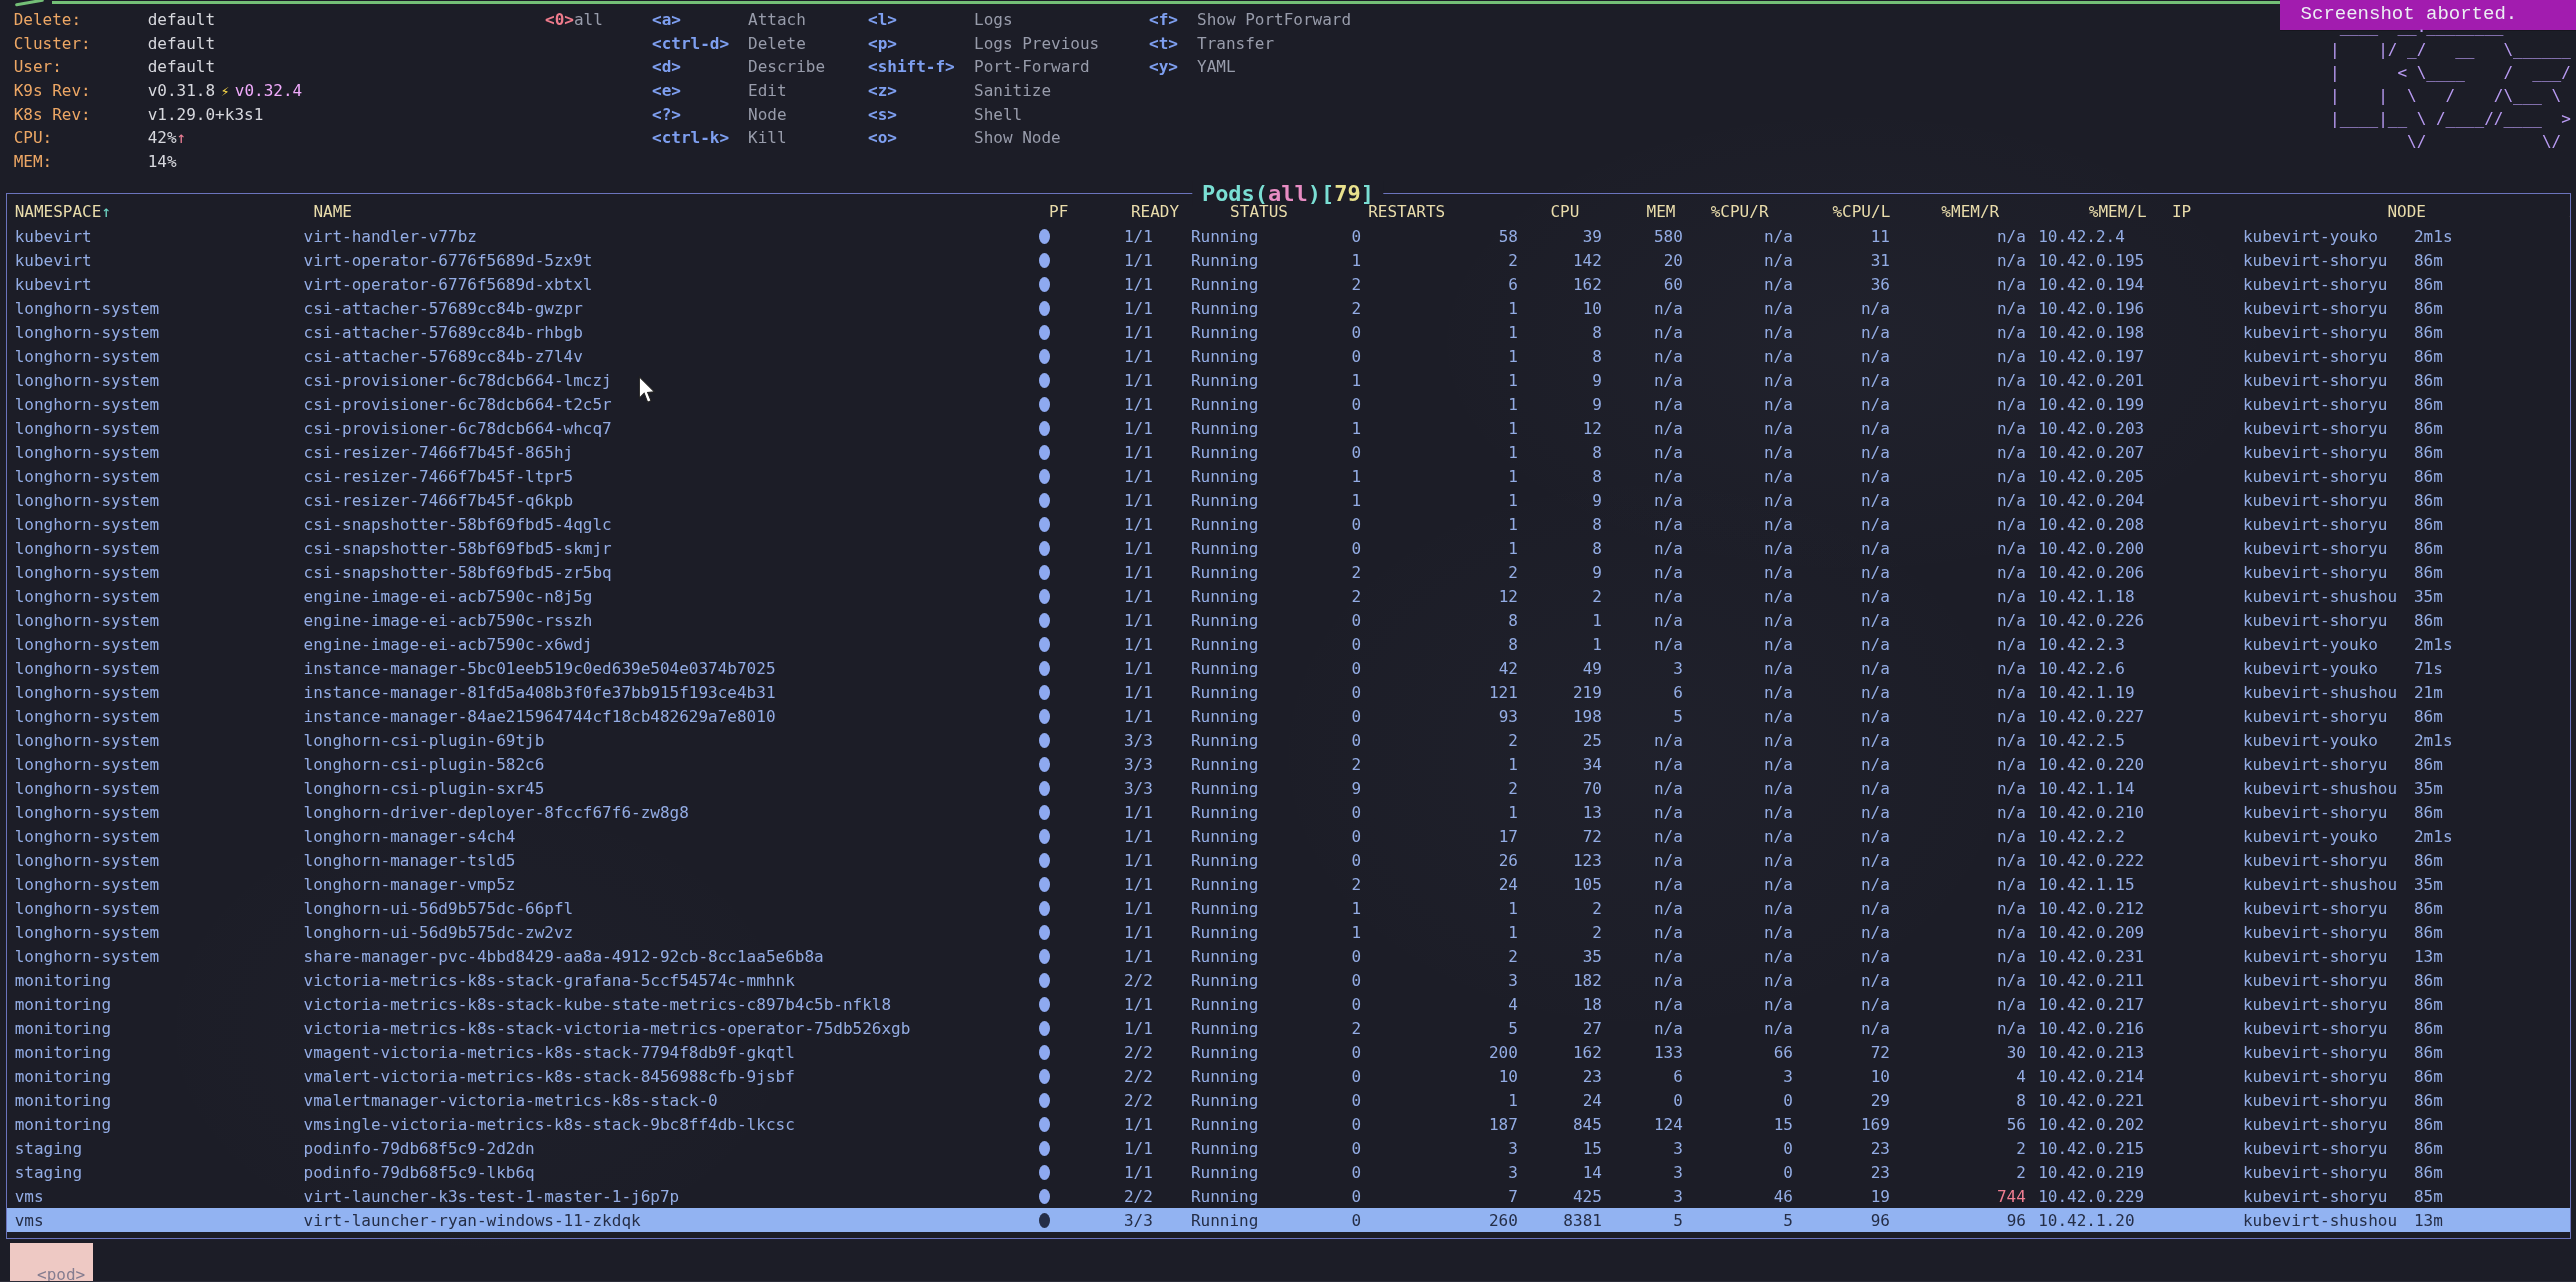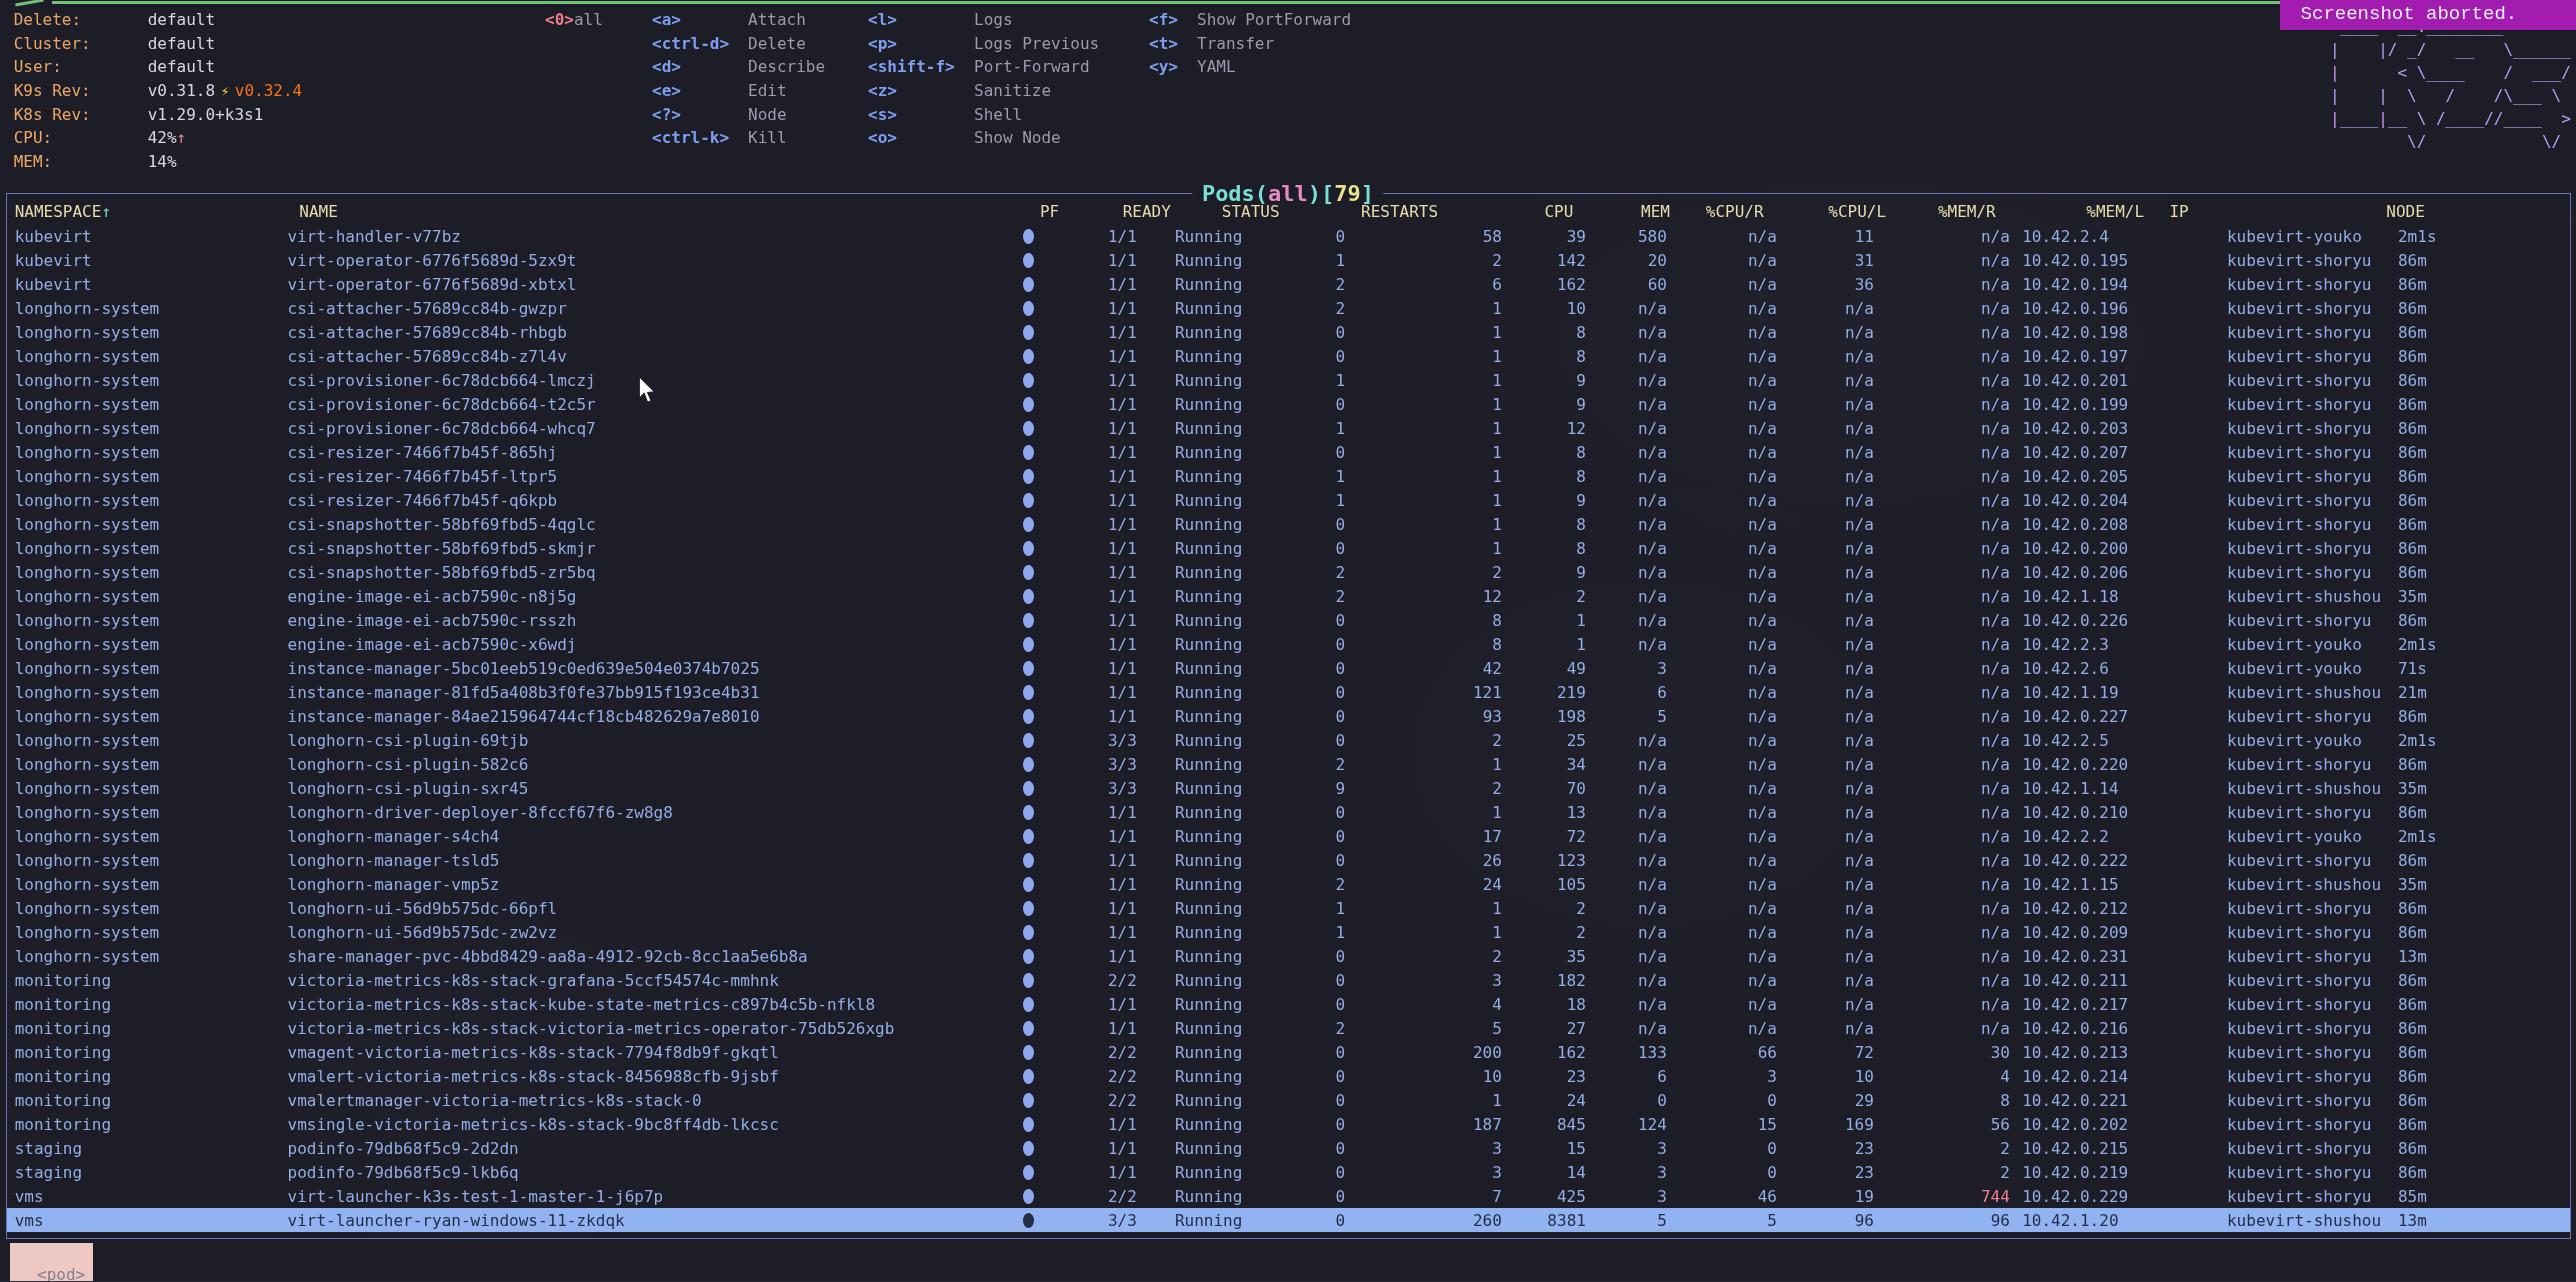--- a/index.html
+++ b/index.html
@@ -22,21 +22,21 @@
     background:#a21caf;border-bottom:0.7px solid #16161e;
     color:#eceff4;font-family:Liberation Mono, monospace;font-size:19px;line-height:29.5px;
     padding-left:20.6px;white-space:nowrap;overflow:hidden;
   }
   
   #header-fields{position:absolute;left:13.7px;top:8.2px;}
   .hline{height:23.6px;line-height:23.6px;white-space:pre;font-size:16px;}
   .hlabel{color:#eda765;display:inline-block;width:134px;}
   .hvalue{color:#d7d8de;}
   .bolt{color:#f5d547;margin:0 5.5px;font-size:14.4px;}
-  .upg{color:#f97316;}
+  .upg{color:#f0abfc;}
   .uparrow{color:#ef7f96;}
   
   .menucol{position:absolute;top:8.2px;}
   #menu-all{left:545px;}
   #menu-col0{left:652px;}
   #menu-col1{left:868px;}
   #menu-col2{left:1149px;}
   .mrow{height:23.6px;line-height:23.6px;font-size:16px;white-space:pre;}
   .mkey{color:#7e9ff0;font-weight:bold;display:inline-block;}
   #menu-col0 .mkey{width:96px;}
@@ -55,21 +55,21 @@
   .t-cyan{color:#7adfd4;}
   .t-pink{color:#e78cc3;}
   .t-count{color:#e9e18d;}
   .thead{position:absolute;left:0;top:5.5px;right:0;display:flex;align-items:center;height:24px;color:#e9dcab;font-size:16px;white-space:pre;gap:13px;}
   .sort-arrow{color:#6fd9c8;}
   .tbody{position:absolute;left:0;top:30px;right:0;}
   .trow{display:flex;align-items:center;height:24px;color:#93ace4;font-size:16px;white-space:pre;}
   .trow.sel{background:#92b3f2;color:#252e47;}
   .cell{box-sizing:border-box;overflow:hidden;}
   .c-ns{width:281px;padding-left:8.2px;}
-  .c-name{width:727px;}
+  .c-name{width:727px;margin-left:16px;}
   .c-pf{width:27.4px;display:flex;justify-content:center;}
   .c-ready{width:95px;text-align:right;}
   .c-status{width:111px;padding-left:38px;}
   .c-restarts{width:185px;text-align:center;}
   .c-cpu{width:69px;text-align:right;}
   .c-mem{width:84px;text-align:right;}
   .c-cpur{width:81px;text-align:right;}
   .c-cpul{width:110px;text-align:right;}
   .c-memr{width:97px;text-align:right;}
   .c-meml{width:136px;text-align:right;}

